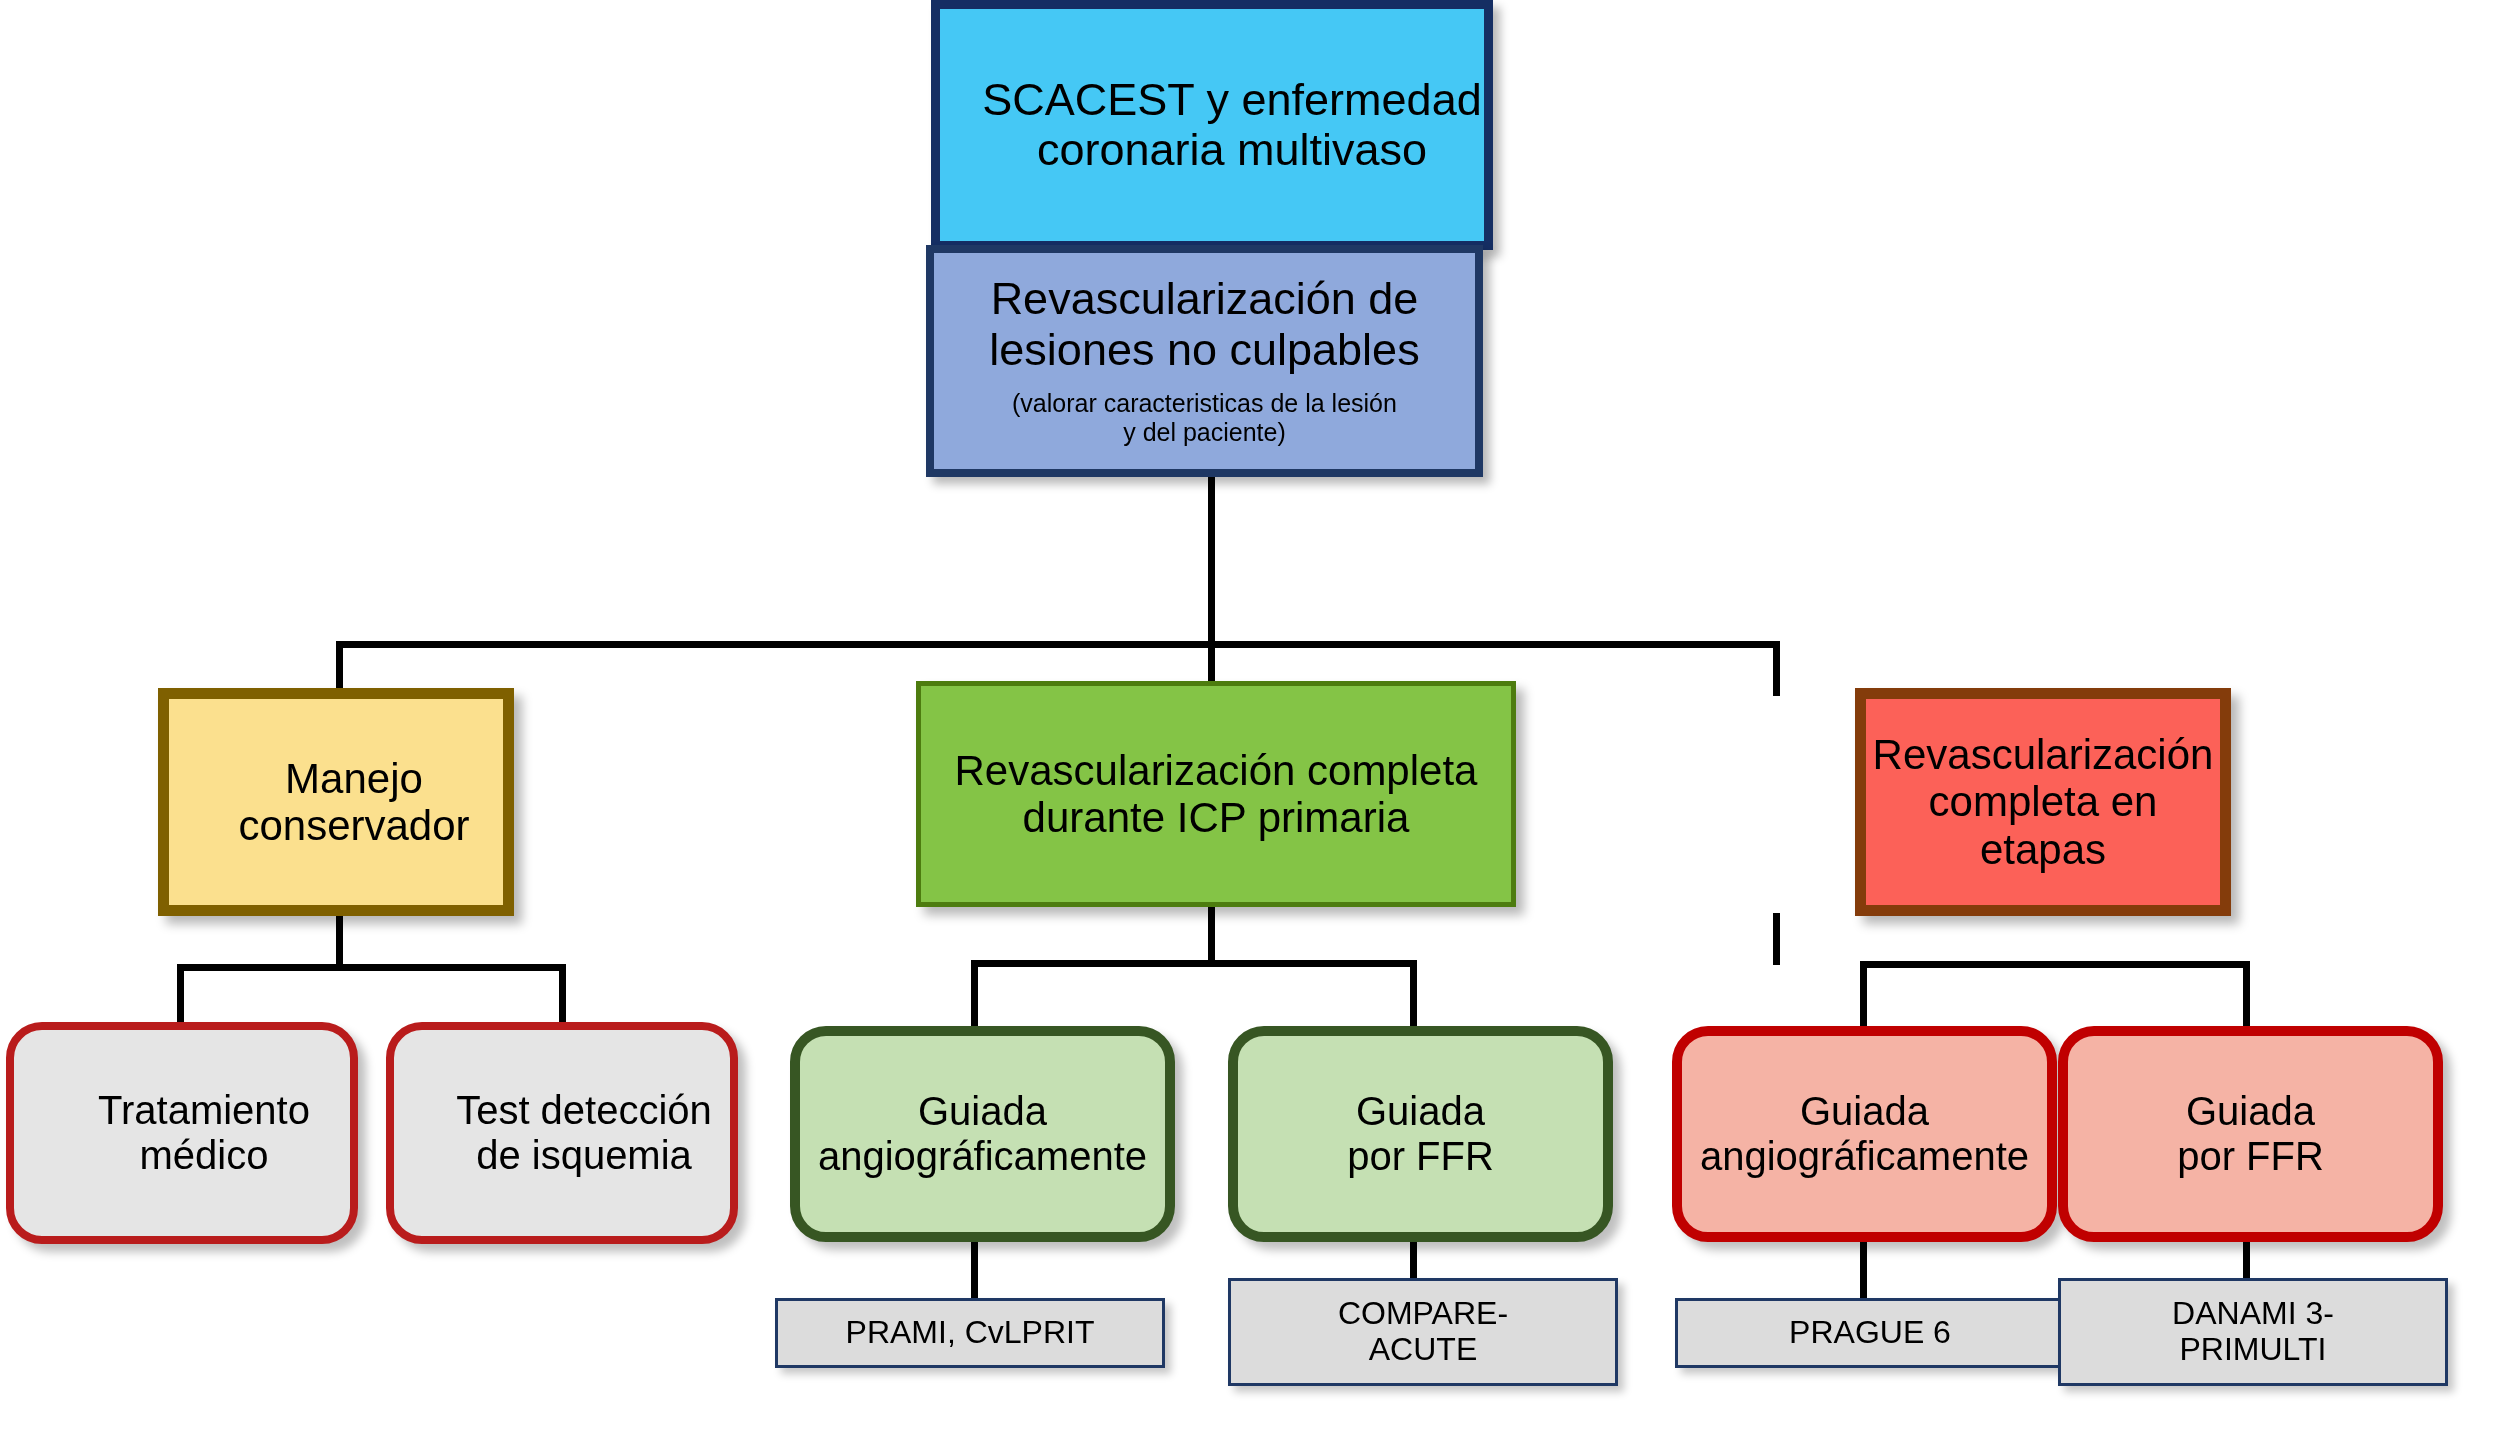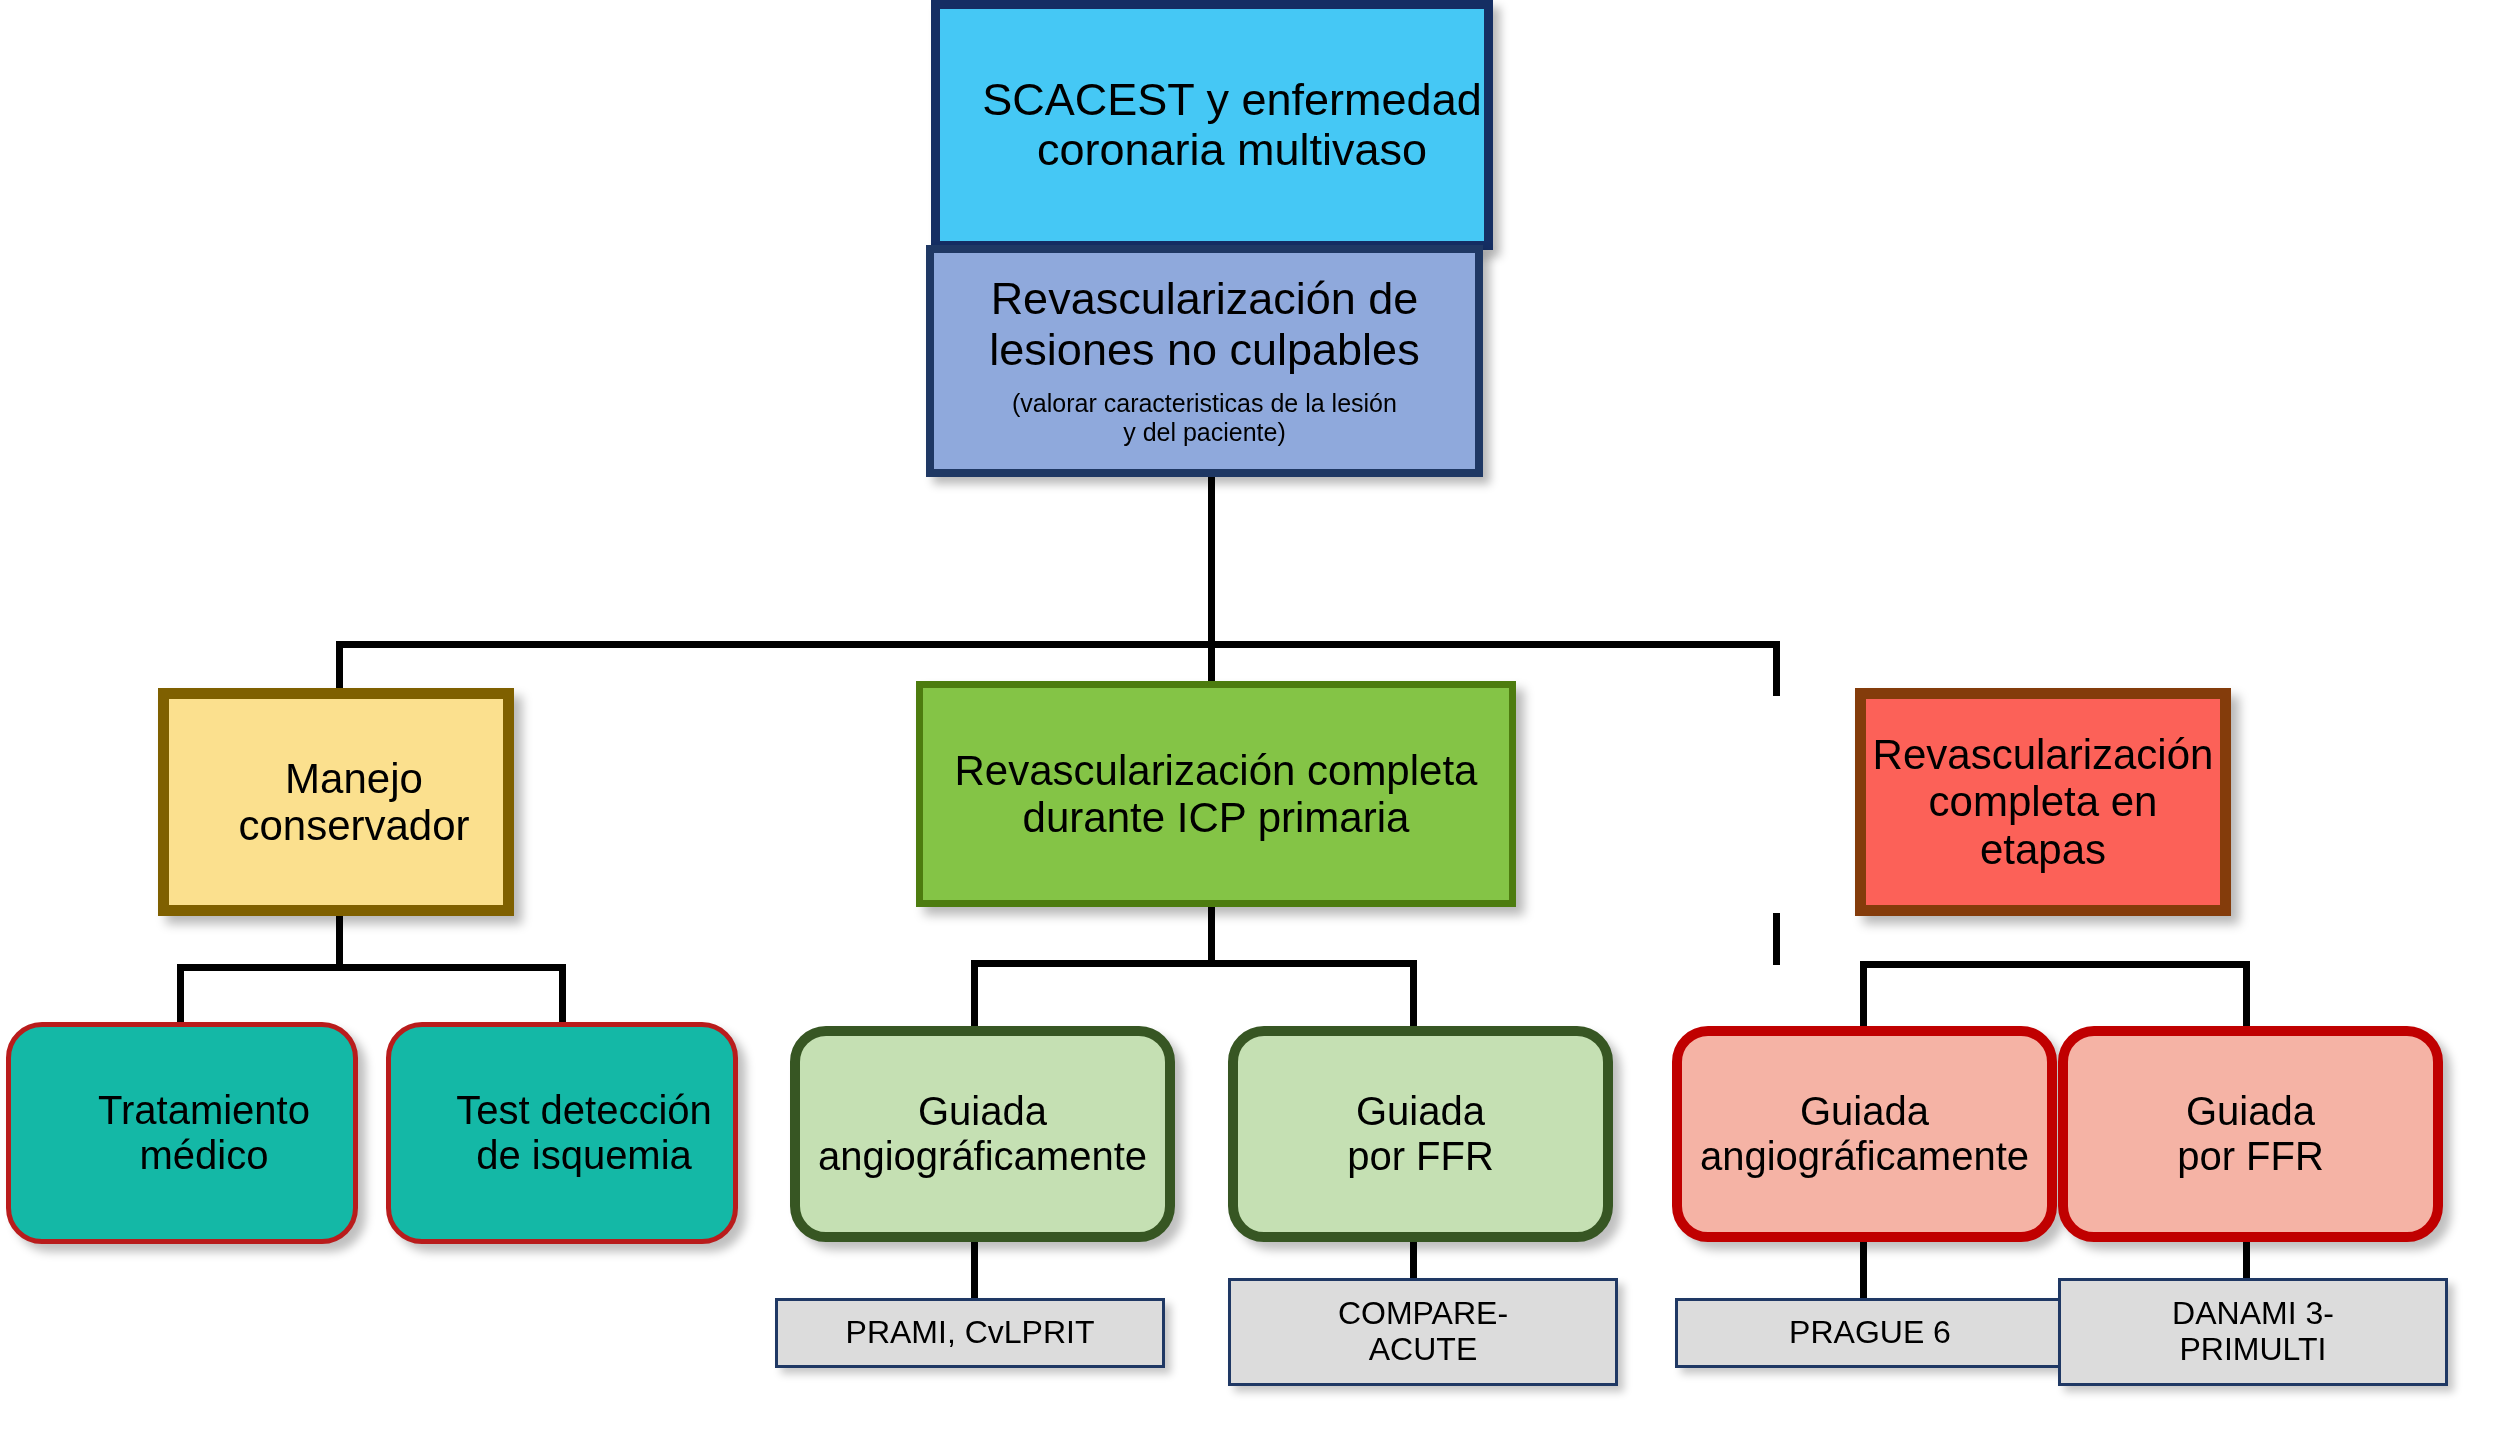--- a/index.html
+++ b/index.html
@@ -52,39 +52,39 @@
   
   .n-conserv {
     background: #fbe08e;
     border: 11px solid #7f6000;
     box-shadow: 8px 8px 10px rgba(0,0,0,0.28);
     font-size: 42px;
     padding-left: 36px;
   }
   .n-complete-pci {
     background: #84c446;
-    border: 7px solid #4d7c0f;
+    border: 5px solid #4d7c0f;
     box-shadow: 8px 8px 10px rgba(0,0,0,0.28);
     font-size: 42px;
   }
   .n-staged {
     background: #fc6158;
     border: 11px solid #843c0b;
     box-shadow: 8px 8px 10px rgba(0,0,0,0.28);
     font-size: 42px;
   }
   
   .leaf {
     border-radius: 36px;
     box-shadow: 8px 8px 10px rgba(0,0,0,0.25);
     font-size: 40px;
   }
   .leaf-yellow {
-    background: #14b8a6;
-    border: 5px solid #b91c1c;
+    background: #e5e5e5;
+    border: 8px solid #b91c1c;
     padding-left: 44px;
   }
   .leaf-green {
     background: #c5e0b3;
     border: 10px solid #375623;
   }
   .leaf-red {
     background: #f5b3a5;
     border: 10px solid #c00000;
   }

